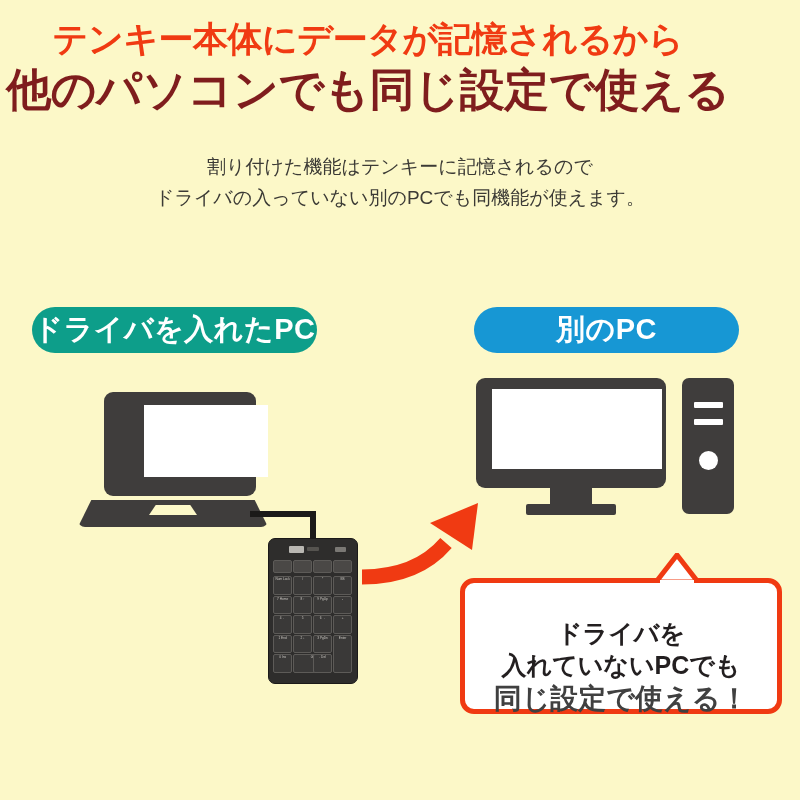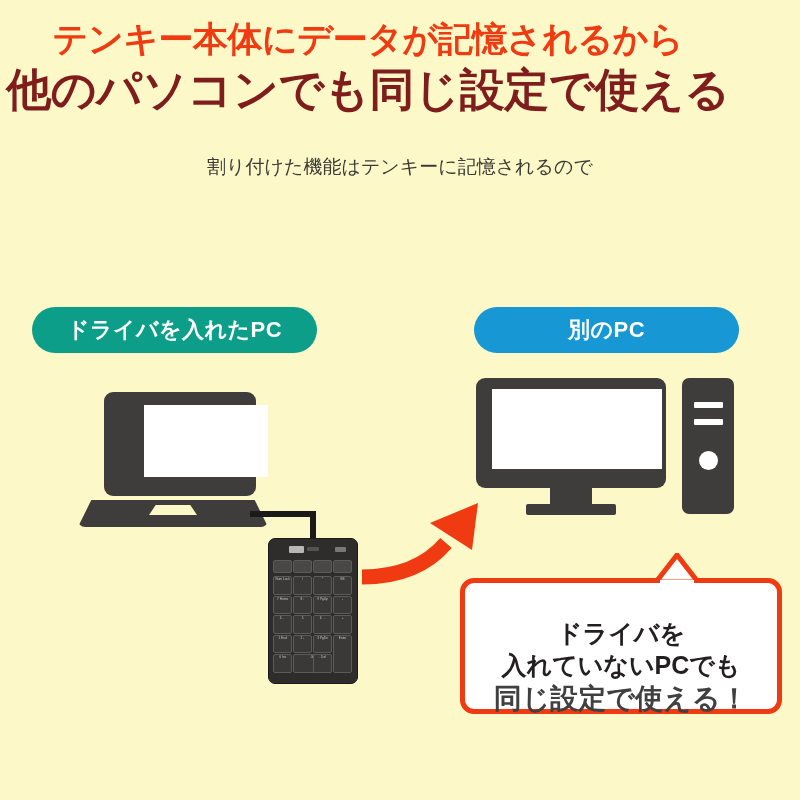--- a/index.html
+++ b/index.html
@@ -60,21 +60,21 @@
   .subtitle div { white-space: nowrap; }
 
   
   .pill {
     position: absolute;
     display: flex;
     align-items: center;
     justify-content: center;
     border-radius: 999px;
     color: #ffffff;
-    font-size: 22px;
+    font-size: 29px;
     font-weight: bold;
     letter-spacing: 0.5px;
     box-sizing: border-box;
   }
   #pill-driver {
     left: 32px;
     top: 307px;
     width: 285px;
     height: 46px;
     background: #0d9e8a;
@@ -281,20 +281,21 @@
 
 <div id="stage">
 
   <div class="headline-wrap">
     <div class="headline-red">テンキー本体にデータが記憶されるから</div>
     <div class="headline-black">他のパソコンでも同じ設定で使える</div>
   </div>
 
   <div class="subtitle">
     <div>割り付けた機能はテンキーに記憶されるので</div>
+    <div>ドライバの入っていない別のPCでも同機能が使えます。</div>
   </div>
 
   <div class="pill" id="pill-driver">
     <span>ドライバを入れたPC</span>
   </div>
   <div class="pill" id="pill-other">
     <span>別のPC</span>
   </div>
 
   <div class="dev" id="laptop">

